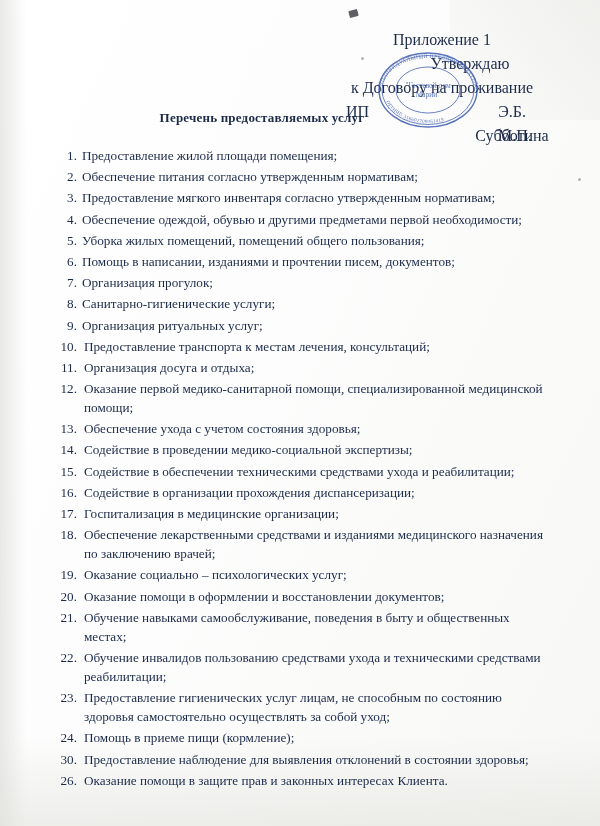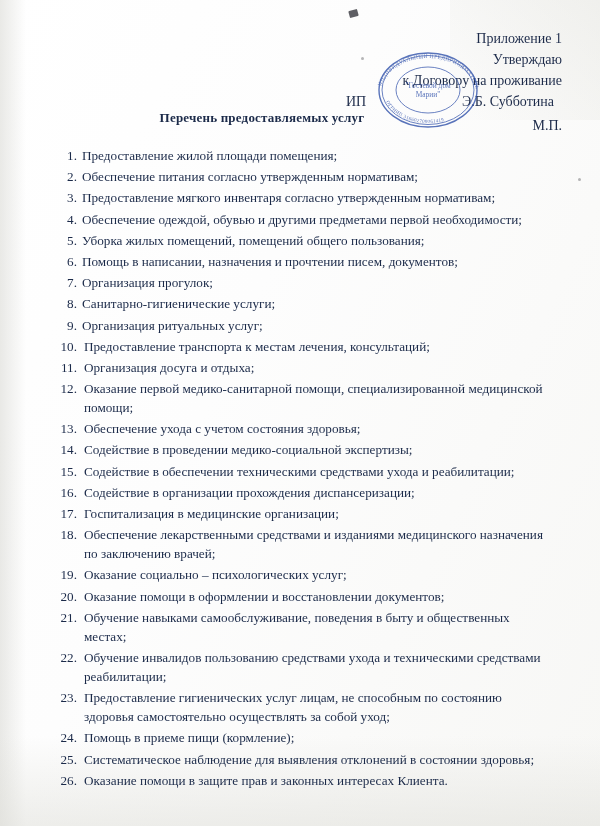--- a/index.html
+++ b/index.html
@@ -42,22 +42,22 @@
     width: 150px; height: 120px;
     background: linear-gradient(225deg, rgba(226,226,220,0.45), rgba(255,255,255,0));
     pointer-events: none;
   }
 
   .header-block {
     position: absolute;
     right: 38px;
     top: 28px;
     width: 240px;
-    text-align: right;
-    font-size: 14px;
+    text-align: center;
+    font-size: 16px;
     line-height: 1.5;
     color: #1d2b4a;
   }
   .header-line {
     white-space: nowrap;
   }
   .hdr-approve {
     margin-left: 56px;
   }
   .hdr-ip-row {
@@ -216,21 +216,21 @@
     <div class="item">
       <span class="num">4.</span>
       <span class="txt">Обеспечение одеждой, обувью и другими предметами первой необходимости;</span>
     </div>
     <div class="item">
       <span class="num">5.</span>
       <span class="txt">Уборка жилых помещений, помещений общего пользования;</span>
     </div>
     <div class="item">
       <span class="num">6.</span>
-      <span class="txt">Помощь в написании, назначения и прочтении писем, документов;</span>
+      <span class="txt">Помощь в написании, изданиями и прочтении писем, документов;</span>
     </div>
     <div class="item">
       <span class="num">7.</span>
       <span class="txt">Организация прогулок;</span>
     </div>
     <div class="item">
       <span class="num">8.</span>
       <span class="txt">Санитарно-гигиенические услуги;</span>
     </div>
     <div class="item">
@@ -291,22 +291,22 @@
     </div>
     <div class="item wide-gap">
       <span class="num">23.</span>
       <span class="txt">Предоставление гигиенических услуг лицам, не способным по состоянию здоровья самостоятельно осуществлять за собой уход;</span>
     </div>
     <div class="item wide-gap">
       <span class="num">24.</span>
       <span class="txt">Помощь в приеме пищи (кормление);</span>
     </div>
     <div class="item wide-gap">
-      <span class="num">25.</span>
-      <span class="txt">Систематическое наблюдение для выявления отклонений в состоянии здоровья;</span>
+      <span class="num">30.</span>
+      <span class="txt">Предоставление наблюдение для выявления отклонений в состоянии здоровья;</span>
     </div>
     <div class="item wide-gap">
       <span class="num">26.</span>
       <span class="txt">Оказание помощи в защите прав и законных интересах Клиента.</span>
     </div>
 
   </div>
 </div>
 
 </body></html>

